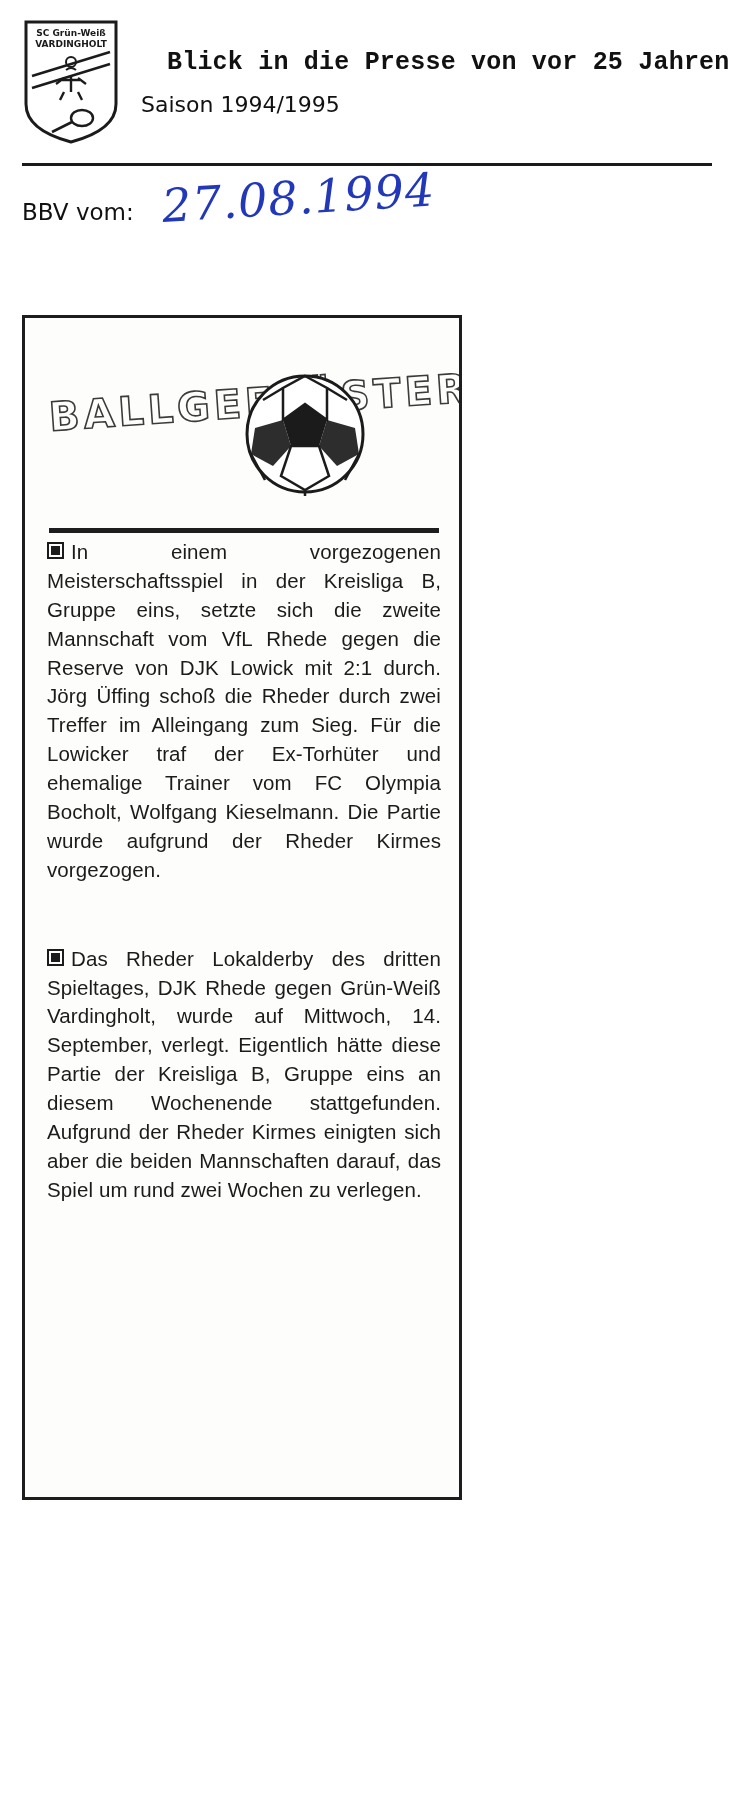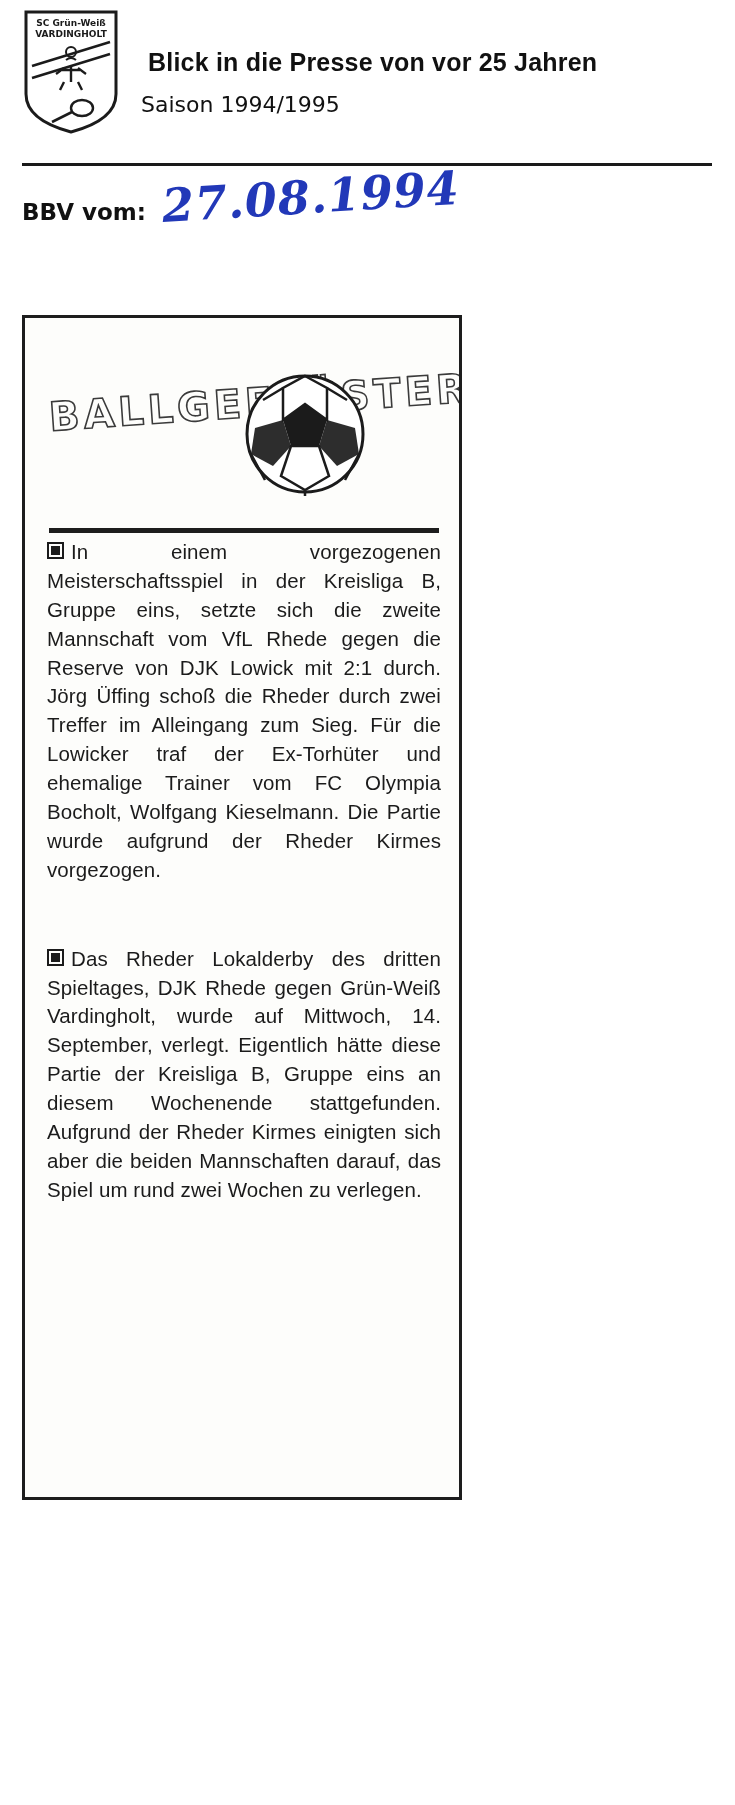--- a/index.html
+++ b/index.html
@@ -19,34 +19,35 @@
   
   .header {
     position: absolute;
     left: 0; top: 0;
     width: 735px;
     height: 168px;
   }
   .crest {
     position: absolute;
     left: 22px;
-    top: 8px;
+    top: 18px;
     width: 98px;
     height: 128px;
   }
   .crest svg { display: block; }
   .header-title {
     position: absolute;
-    left: 148px;
+    left: 167px;
     top: 48px;
     font-size: 25px;
     font-weight: bold;
     letter-spacing: 0.2px;
     color: #111;
     white-space: nowrap;
+    font-family: Liberation Mono, monospace;
   }
   .header-season {
     position: absolute;
     left: 141px;
     top: 92px;
     font-size: 22px;
     color: #111;
     font-family: "DejaVu Sans", sans-serif;
     white-space: nowrap;
   }
@@ -59,21 +60,20 @@
     background: #1a1a1a;
   }
 
   
   .date-row {
     position: absolute;
     left: 22px;
     top: 185px;
     width: 500px;
     height: 70px;
-    font-weight: bold;
   }
   .date-label {
     position: absolute;
     left: 0;
     top: 14px;
     font-size: 23px;
     color: #111;
     font-family: "DejaVu Sans", sans-serif;
   }
   .date-hand {

